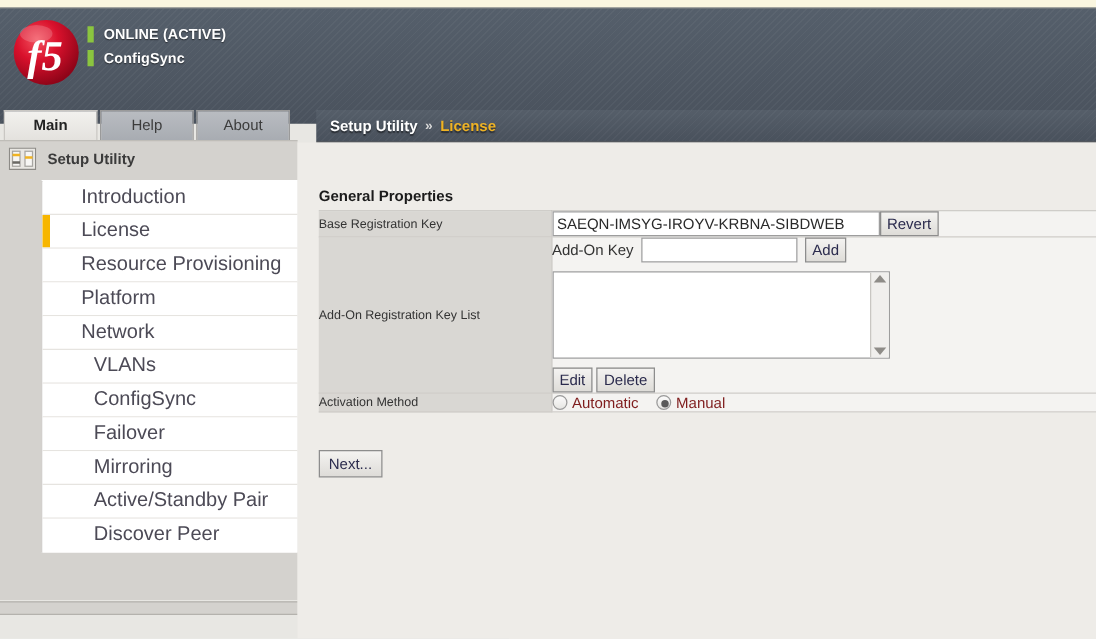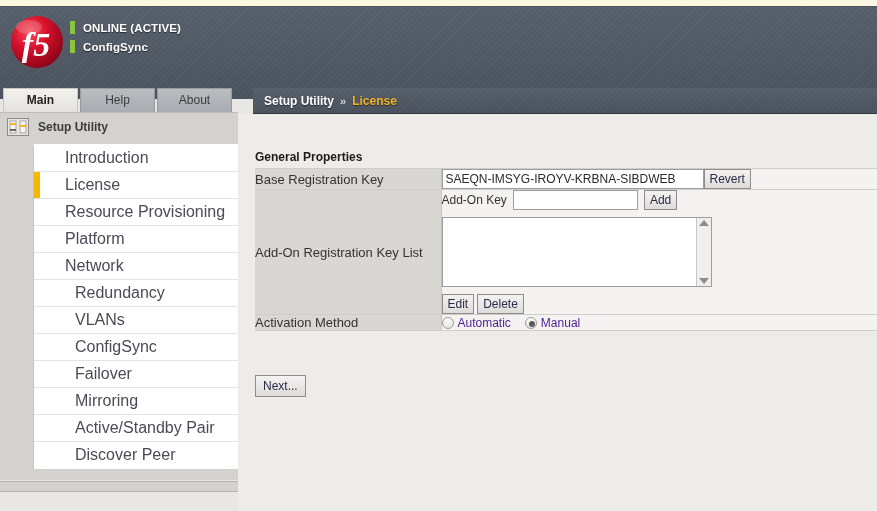--- a/index.html
+++ b/index.html
@@ -155,21 +155,21 @@
   #prop-table td {
     border-top: 1px solid #cfcdc9;
     border-bottom: 1px solid #cfcdc9;
     padding: 0;
     vertical-align: middle;
   }
   td.lbl {
     width: 186px;
     background: #d9d7d3;
     color: #333;
-    font-size: 13px;
+    font-size: 10px;
     padding: 6px 0 6px 10px;
     border-right: 1px solid #c6c4c0;
   }
   td.val {
     background: #f4f3f1;
     padding: 6px 0 6px 9px;
   }
 
   
   input.txt {
@@ -220,24 +220,24 @@
   .radio {
     width: 12px; height: 12px; border-radius: 50%;
     border: 1px solid #9a9a9a;
     background: linear-gradient(#fbfbfb, #e7e6e3);
     position: relative; flex: 0 0 auto; cursor: pointer;
   }
   .radio.checked::after {
     content: ""; position: absolute; left: 3px; top: 3px;
     width: 6px; height: 6px; border-radius: 50%; background: #5a5a5a;
   }
-  .radio-label { font-size: 12px; color: #4c1d95; margin-right: 10px;
+  .radio-label { font-size: 12px; color: #7f1d1d; margin-right: 10px;
     cursor: pointer; }
 
-  #next-btn-wrap { position: absolute; left: 17px; top: 261px; }
+  #next-btn-wrap { position: absolute; left: 17px; top: 246px; }
   #next-btn { height: 22px; padding: 0 7px; }
 </style>
 </head>
 <body>
 
 <div id="top-strip"></div>
 
 <div id="header">
 
   <div id="logo">
@@ -305,24 +305,20 @@
     <div class="nav-item">
       <span class="marker"></span>
       <span>Platform</span>
     </div>
     <div class="nav-item">
       <span class="marker"></span>
       <span>Network</span>
     </div>
     <div class="nav-item sub">
       <span class="marker"></span>
-      <span>Redundancy</span>
-    </div>
-    <div class="nav-item sub">
-      <span class="marker"></span>
       <span>VLANs</span>
     </div>
     <div class="nav-item sub">
       <span class="marker"></span>
       <span>ConfigSync</span>
     </div>
     <div class="nav-item sub">
       <span class="marker"></span>
       <span>Failover</span>
     </div>

